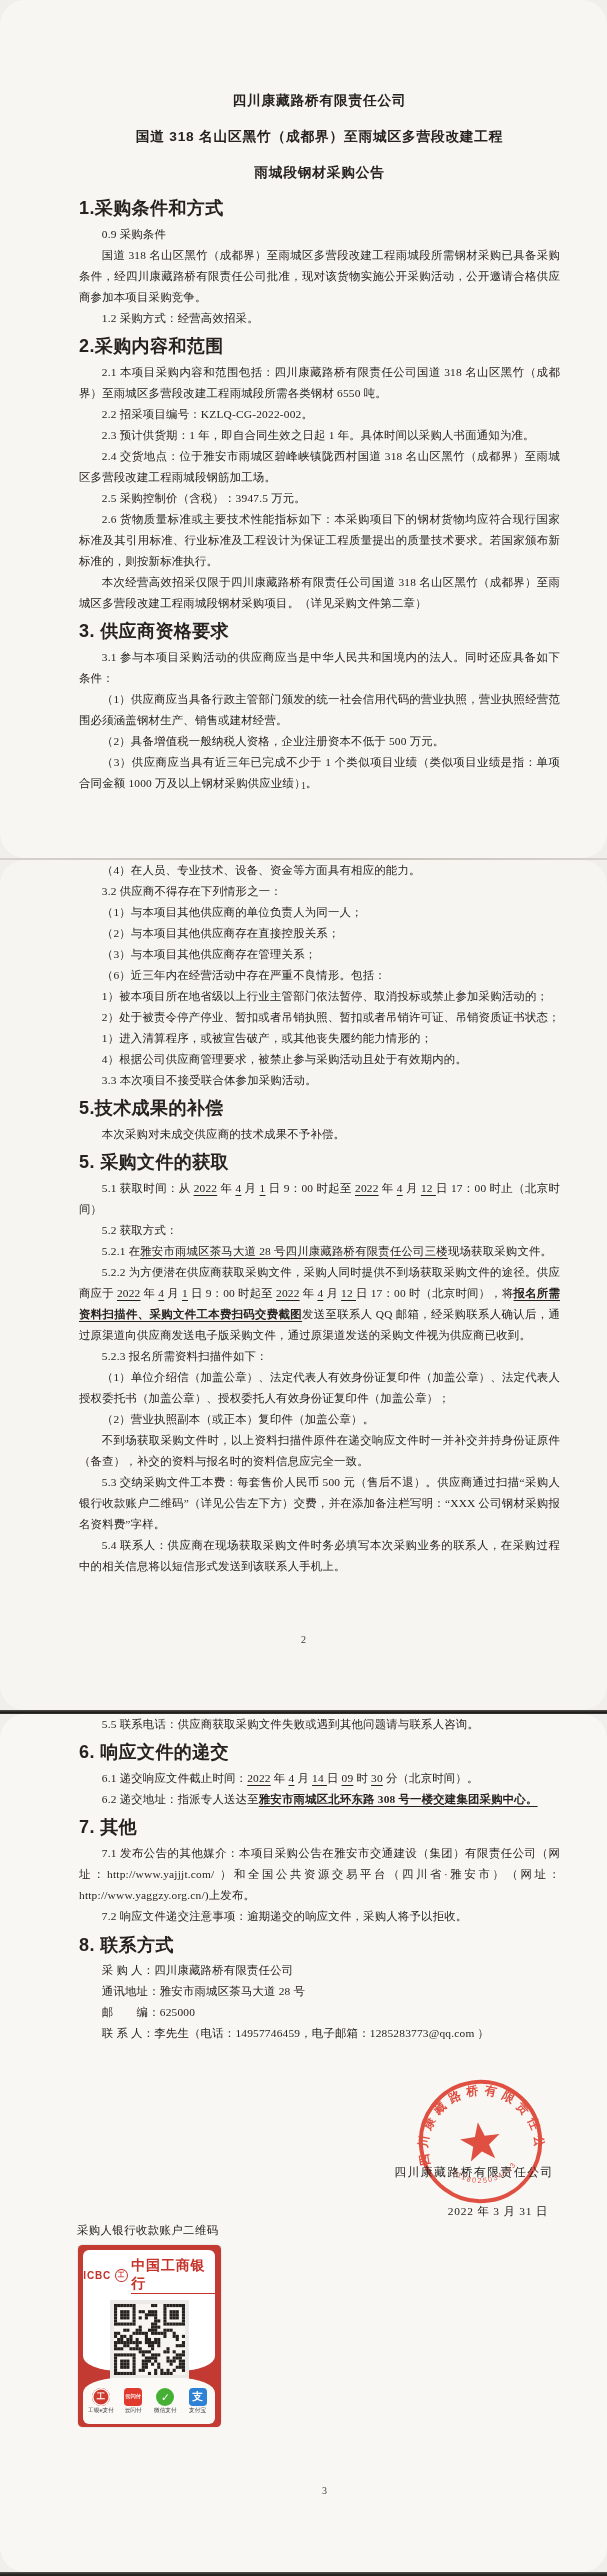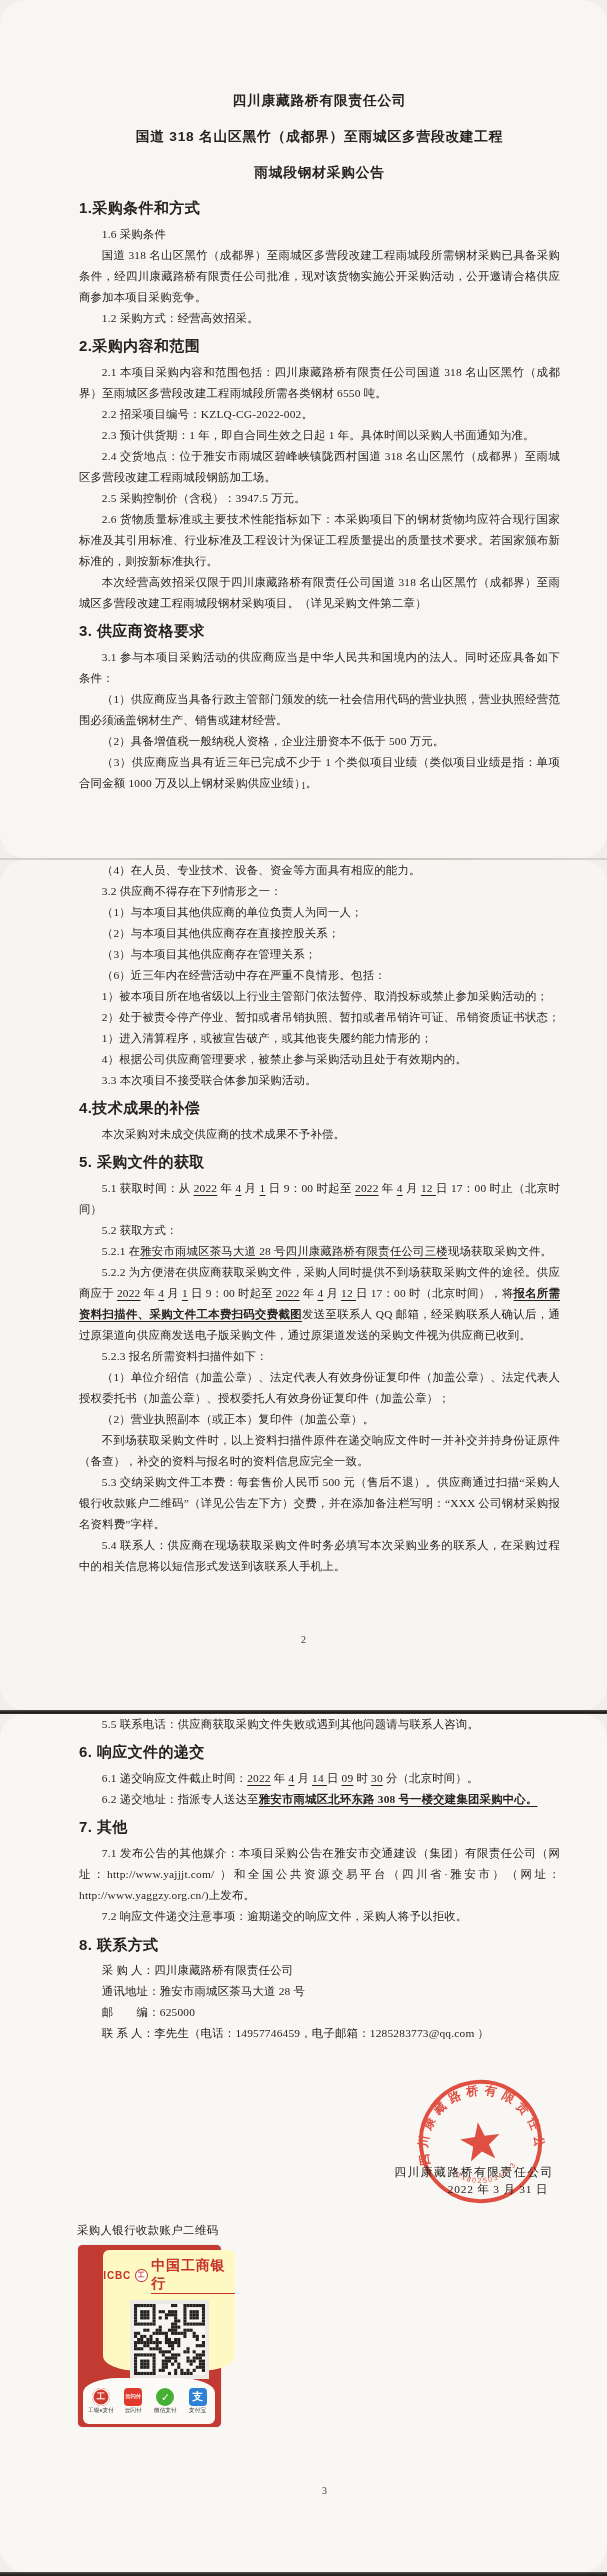--- a/index.html
+++ b/index.html
@@ -12,38 +12,38 @@
   .edge-soft{height:1.5px;background:linear-gradient(to right,#d6d3cc,#c2beb6,#d6d3cc);}
   .edge-dark{height:4.6px;background:linear-gradient(to bottom,#55524c,#1d1c1a 60%,#3a3833);}
 
   .content{padding:0 47px 0 79px;}
   .page1 .content{padding-top:83px;}
   .page2 .content{}
   .page3 .content{}
 
   .blk{font-size:11.4px;line-height:21px;text-align:justify;text-indent:2em;letter-spacing:0.2px;}
   .blk.title{font-family:"Liberation Sans","DejaVu Sans",sans-serif;font-weight:bold;font-size:13.7px;line-height:36px;text-align:center;text-indent:0;letter-spacing:0.8px;}
-  .blk.h{font-family:"Liberation Sans","DejaVu Sans",sans-serif;font-weight:bold;font-size:15px;line-height:24px;text-indent:0;margin:5.3px 0 3.8px;letter-spacing:0.4px;}
+  .blk.h{font-family:"Liberation Sans","DejaVu Sans",sans-serif;font-weight:bold;font-size:18px;line-height:24px;text-indent:0;margin:5.3px 0 3.8px;letter-spacing:0.4px;}
   .blk span.u{text-decoration:underline;text-underline-offset:3px;text-decoration-thickness:0.8px;}
   .blk span.b{font-weight:bold;}
 
   .page-num{position:absolute;width:100%;text-align:center;font-size:10px;color:#3c3934;}
   .page1 .page-num{top:780px;}
   .page2 .page-num{top:774px;}
   .page3 .page-num{top:771px;width:auto;left:322px;}
 
   
   .seal{position:absolute;left:416px;top:363px;width:129px;height:129px;transform:rotate(-8deg);opacity:.88;}
   .sig-company{position:absolute;left:379px;top:451px;width:190px;text-align:center;font-size:11.8px;letter-spacing:1.5px;color:#26231f;}
-  .sig-date{position:absolute;left:422px;top:468px;width:152px;text-align:center;font-size:11.4px;letter-spacing:0.8px;}
+  .sig-date{position:absolute;left:422px;top:490px;width:152px;text-align:center;font-size:11.4px;letter-spacing:0.8px;}
 
   
   .qr-label{position:absolute;left:77px;top:509px;font-size:11.4px;letter-spacing:0.4px;}
   .pay-card{position:absolute;left:78px;top:531px;width:143px;height:182px;background:#c23a31;border-radius:4.6px;padding:0;box-shadow:0 0 1.5px rgba(0,0,0,.25);}
-  .card-top{position:absolute;left:5.3px;top:5.3px;width:132px;height:121px;background:#fef9c3;border-radius:6px 6px 35px 35px / 6px 6px 15px 15px;margin-left:20px;}
+  .card-top{position:absolute;left:5.3px;top:5.3px;width:132px;height:121px;background:#ffffff;border-radius:6px 6px 35px 35px / 6px 6px 15px 15px;}
   .card-head{display:flex;align-items:center;justify-content:center;gap:3.8px;padding-top:6.8px;}
   .icbc-abbr{font-family:"Liberation Sans","DejaVu Sans",sans-serif;font-weight:bold;color:#c5332b;font-size:10px;letter-spacing:0.8px;}
   .icbc-logo{width:11.4px;height:11.4px;border:1.5px solid #c5332b;border-radius:50%;display:flex;align-items:center;justify-content:center;color:#c5332b;font-size:6.8px;font-weight:bold;line-height:1;background:#fff;}
   .icbc-name{font-family:"Liberation Sans","DejaVu Sans",sans-serif;font-weight:bold;color:#c5332b;font-size:14px;border-bottom:0.8px solid #c5332b;padding-bottom:0;letter-spacing:0.8px;}
   .qr-box{width:79px;height:79px;margin:6px auto 0;background:#eceae6;display:flex;align-items:center;justify-content:center;}
   .qr-box svg{width:71px;height:71px;background:#f6f5f2;}
   .card-note{margin-top:3.8px;text-align:center;font-size:6.8px;color:#2e2b28;font-family:"Liberation Sans","DejaVu Sans",sans-serif;letter-spacing:0.8px;}
   .card-bottom{position:absolute;left:5.3px;top:133px;width:132px;height:44px;background:#fbfaf7;border-radius:35px 35px 6px 6px / 15px 15px 6px 6px;display:flex;align-items:center;justify-content:space-evenly;padding-top:1.5px;}
   .pm{display:flex;flex-direction:column;align-items:center;gap:1.5px;width:29px;}
   .pm-icon{width:18px;height:18px;display:flex;align-items:center;justify-content:center;color:#fff;font-family:"Liberation Sans","DejaVu Sans",sans-serif;font-weight:bold;}
@@ -57,21 +57,21 @@
 <body>
 
 <div class="scan">
 
   <section class="page page1">
     <div class="content">
         <div class="blk title"><span>四川康藏路桥有限责任公司</span></div>
         <div class="blk title"><span>国道 318 名山区黑竹（成都界）至雨城区多营段改建工程</span></div>
         <div class="blk title"><span>雨城段钢材采购公告</span></div>
         <div class="blk h"><span>1.采购条件和方式</span></div>
-        <div class="blk p"><span>1.6 采购条件</span></div>
+        <div class="blk p"><span>0.9 采购条件</span></div>
         <div class="blk p"><span>国道 318 名山区黑竹（成都界）至雨城区多营段改建工程雨城段所需钢材采购已具备采购条件，经四川康藏路桥有限责任公司批准，现对该货物实施公开采购活动，公开邀请合格供应商参加本项目采购竞争。</span></div>
         <div class="blk p"><span>1.2 采购方式：经营高效招采。</span></div>
         <div class="blk h"><span>2.采购内容和范围</span></div>
         <div class="blk p"><span>2.1 本项目采购内容和范围包括：四川康藏路桥有限责任公司国道 318 名山区黑竹（成都界）至雨城区多营段改建工程雨城段所需各类钢材 6550 吨。</span></div>
         <div class="blk p"><span>2.2 招采项目编号：KZLQ-CG-2022-002。</span></div>
         <div class="blk p"><span>2.3 预计供货期：1 年，即自合同生效之日起 1 年。具体时间以采购人书面通知为准。</span></div>
         <div class="blk p"><span>2.4 交货地点：位于雅安市雨城区碧峰峡镇陇西村国道 318 名山区黑竹（成都界）至雨城区多营段改建工程雨城段钢筋加工场。</span></div>
         <div class="blk p"><span>2.5 采购控制价（含税）：3947.5 万元。</span></div>
         <div class="blk p"><span>2.6 货物质量标准或主要技术性能指标如下：本采购项目下的钢材货物均应符合现行国家标准及其引用标准、行业标准及工程设计为保证工程质量提出的质量技术要求。若国家颁布新标准的，则按新标准执行。</span></div>
         <div class="blk p"><span>本次经营高效招采仅限于四川康藏路桥有限责任公司国道 318 名山区黑竹（成都界）至雨城区多营段改建工程雨城段钢材采购项目。（详见采购文件第二章）</span></div>
@@ -91,21 +91,21 @@
         <div class="blk p"><span>3.2 供应商不得存在下列情形之一：</span></div>
         <div class="blk p"><span>（1）与本项目其他供应商的单位负责人为同一人；</span></div>
         <div class="blk p"><span>（2）与本项目其他供应商存在直接控股关系；</span></div>
         <div class="blk p"><span>（3）与本项目其他供应商存在管理关系；</span></div>
         <div class="blk p"><span>（6）近三年内在经营活动中存在严重不良情形。包括：</span></div>
         <div class="blk p"><span>1）被本项目所在地省级以上行业主管部门依法暂停、取消投标或禁止参加采购活动的；</span></div>
         <div class="blk p"><span>2）处于被责令停产停业、暂扣或者吊销执照、暂扣或者吊销许可证、吊销资质证书状态；</span></div>
         <div class="blk p"><span>1）进入清算程序，或被宣告破产，或其他丧失履约能力情形的；</span></div>
         <div class="blk p"><span>4）根据公司供应商管理要求，被禁止参与采购活动且处于有效期内的。</span></div>
         <div class="blk p"><span>3.3 本次项目不接受联合体参加采购活动。</span></div>
-        <div class="blk h"><span>4.技术成果的补偿</span></div>
+        <div class="blk h"><span>5.技术成果的补偿</span></div>
         <div class="blk p"><span>本次采购对未成交供应商的技术成果不予补偿。</span></div>
         <div class="blk h"><span>5. 采购文件的获取</span></div>
         <div class="blk p"><span>5.1 获取时间：从 </span><span class="u">2022</span><span> 年 </span><span class="u">4</span><span> 月 </span><span class="u">1</span><span> 日 9：00 时起至 </span><span class="u">2022</span><span> 年 </span><span class="u">4</span><span> 月 </span><span class="u">12 </span><span>日 17：00 时止（北京时间）</span></div>
         <div class="blk p"><span>5.2 获取方式：</span></div>
         <div class="blk p"><span>5.2.1 在</span><span class="u">雅安市雨城区茶马大道 28 号四川康藏路桥有限责任公司三楼</span><span>现场获取采购文件。</span></div>
         <div class="blk p"><span>5.2.2 为方便潜在供应商获取采购文件，采购人同时提供不到场获取采购文件的途径。供应商应于 </span><span class="u">2022</span><span> 年 </span><span class="u">4</span><span> 月 </span><span class="u">1</span><span> 日 9：00 时起至 </span><span class="u">2022</span><span> 年 </span><span class="u">4</span><span> 月 </span><span class="u"> 12 </span><span> 日 17：00 时（北京时间），将</span><span class="u b">报名所需资料扫描件、采购文件工本费扫码交费截图</span><span>发送至联系人 QQ 邮箱，经采购联系人确认后，通过原渠道向供应商发送电子版采购文件，通过原渠道发送的采购文件视为供应商已收到。</span></div>
         <div class="blk p"><span>5.2.3 报名所需资料扫描件如下：</span></div>
         <div class="blk p"><span>（1）单位介绍信（加盖公章）、法定代表人有效身份证复印件（加盖公章）、法定代表人授权委托书（加盖公章）、授权委托人有效身份证复印件（加盖公章）；</span></div>
         <div class="blk p"><span>（2）营业执照副本（或正本）复印件（加盖公章）。</span></div>
         <div class="blk p"><span>不到场获取采购文件时，以上资料扫描件原件在递交响应文件时一并补交并持身份证原件（备查），补交的资料与报名时的资料信息应完全一致。</span></div>

